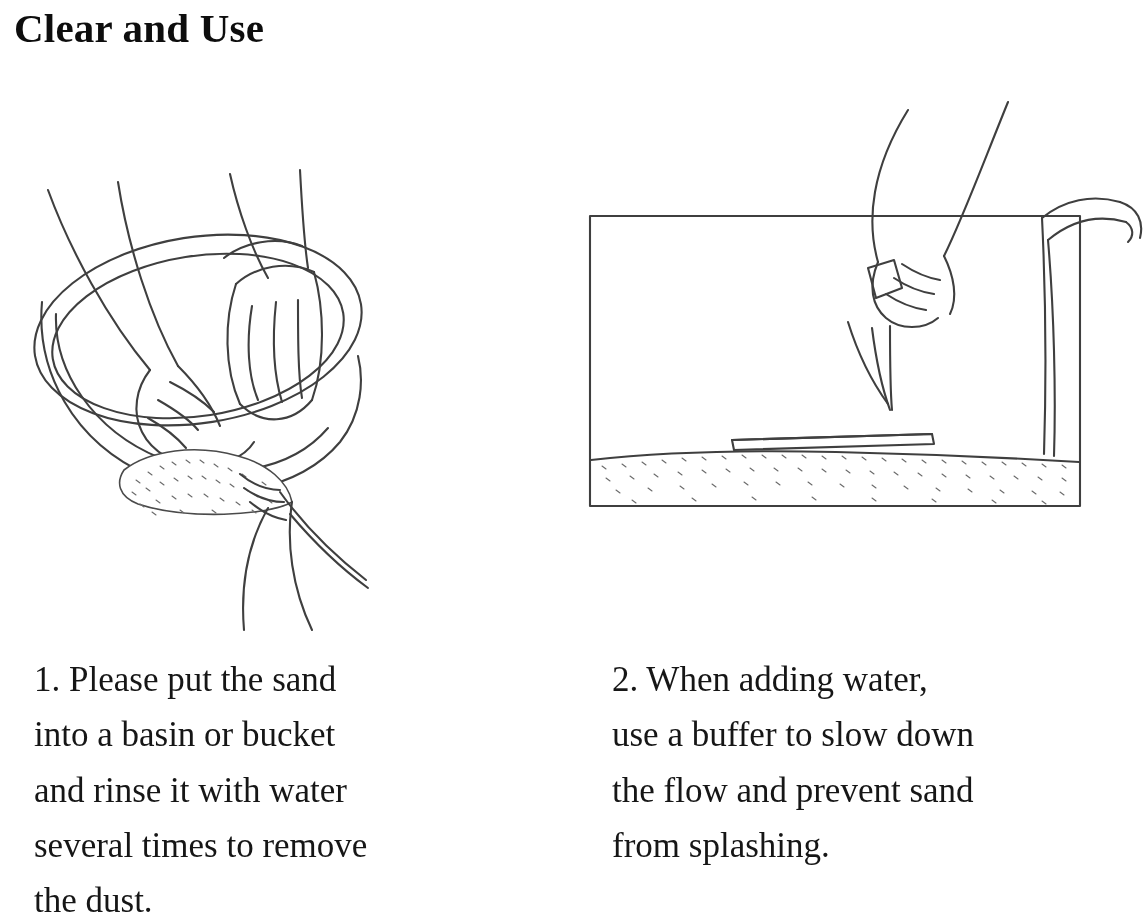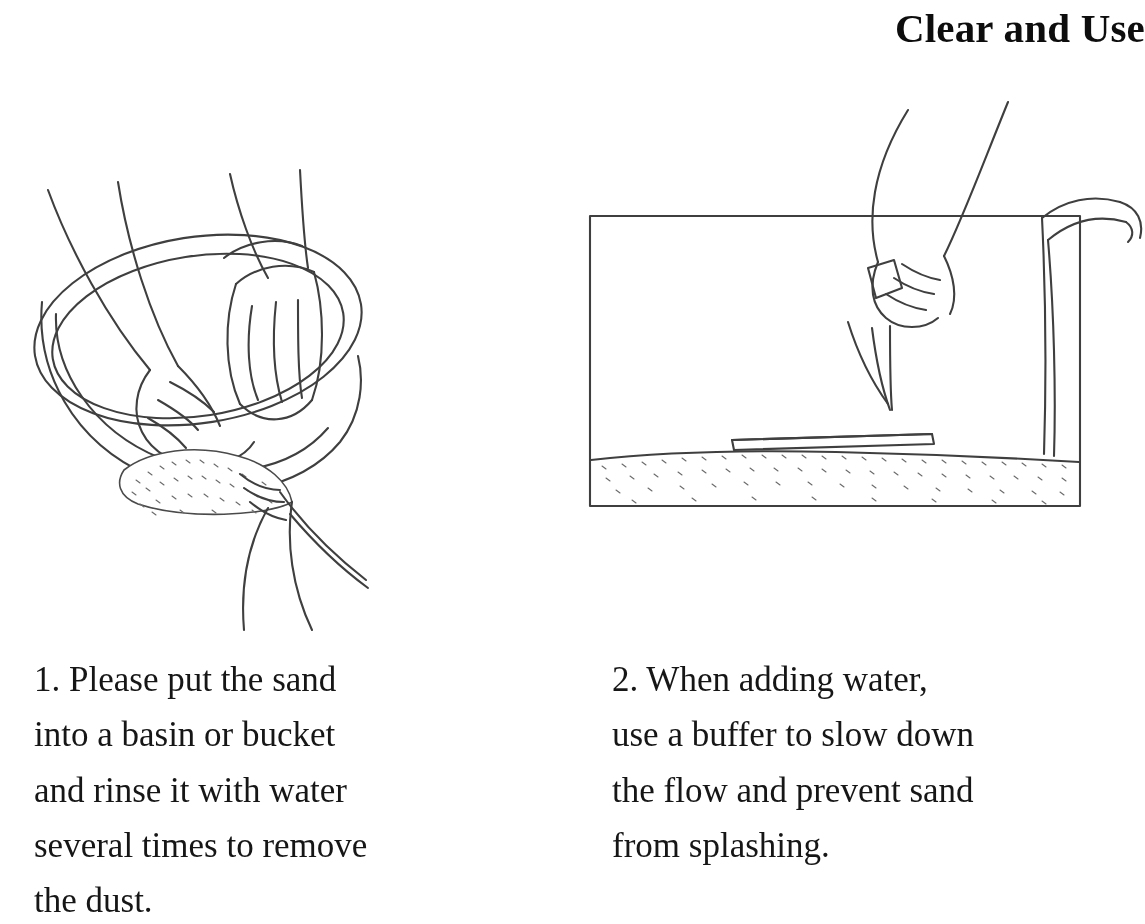--- a/index.html
+++ b/index.html
@@ -24,21 +24,20 @@
   }
   .title {
     font-family: "Liberation Serif", serif;
     font-weight: bold;
     font-size: 41px;
     line-height: 1;
     letter-spacing: 0.2px;
     margin: 0;
     padding: 8px 0 0 14px;
     color: #0d0d0d;
-    text-align: right;
   }
   .panels {
     position: absolute;
     top: 70px;
     left: 0;
     width: 1145px;
     height: 580px;
     display: flex;
     flex-direction: row;
   }

